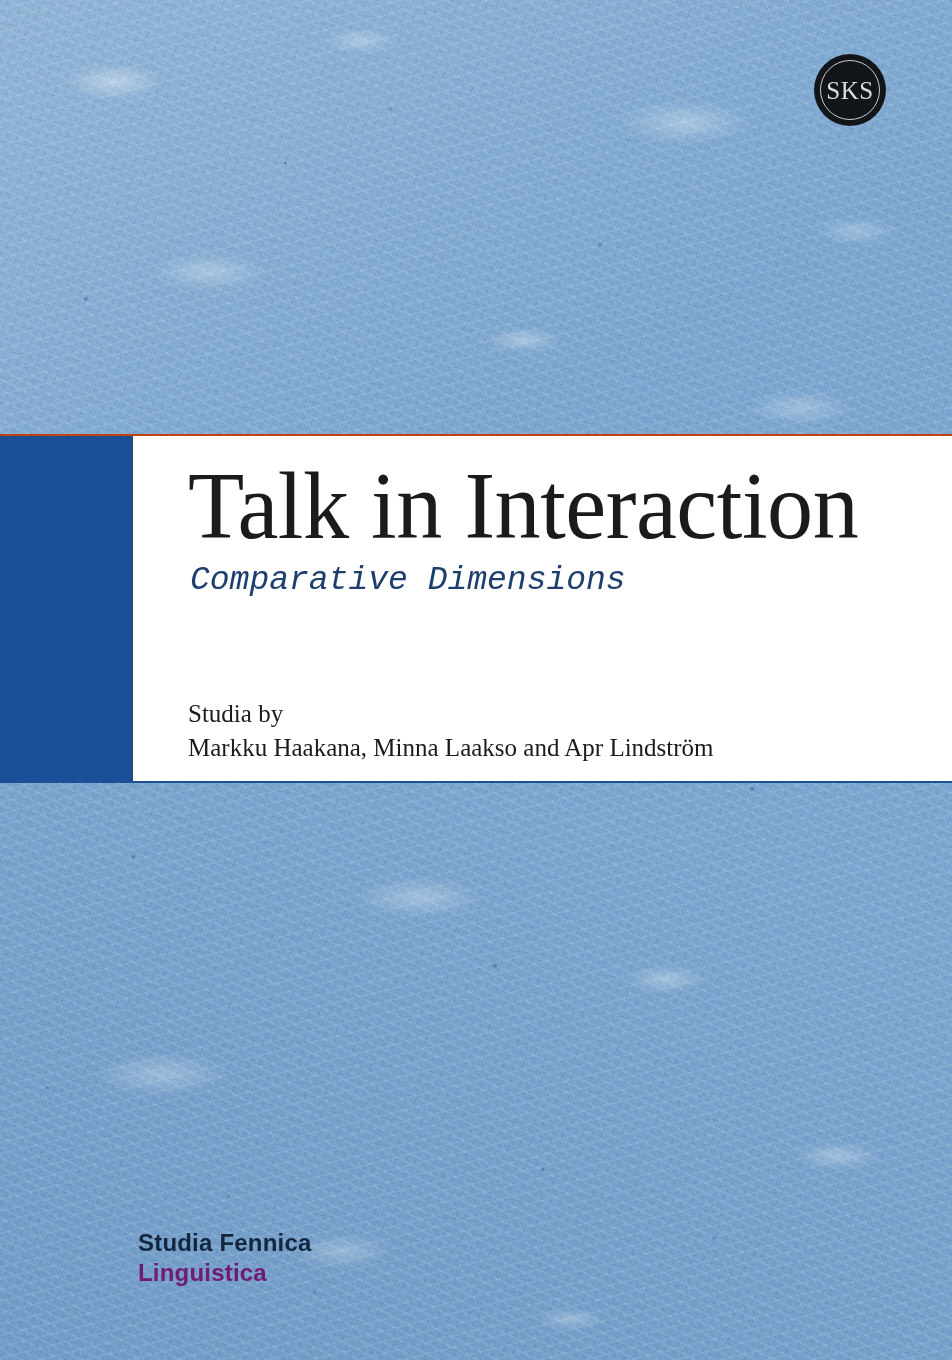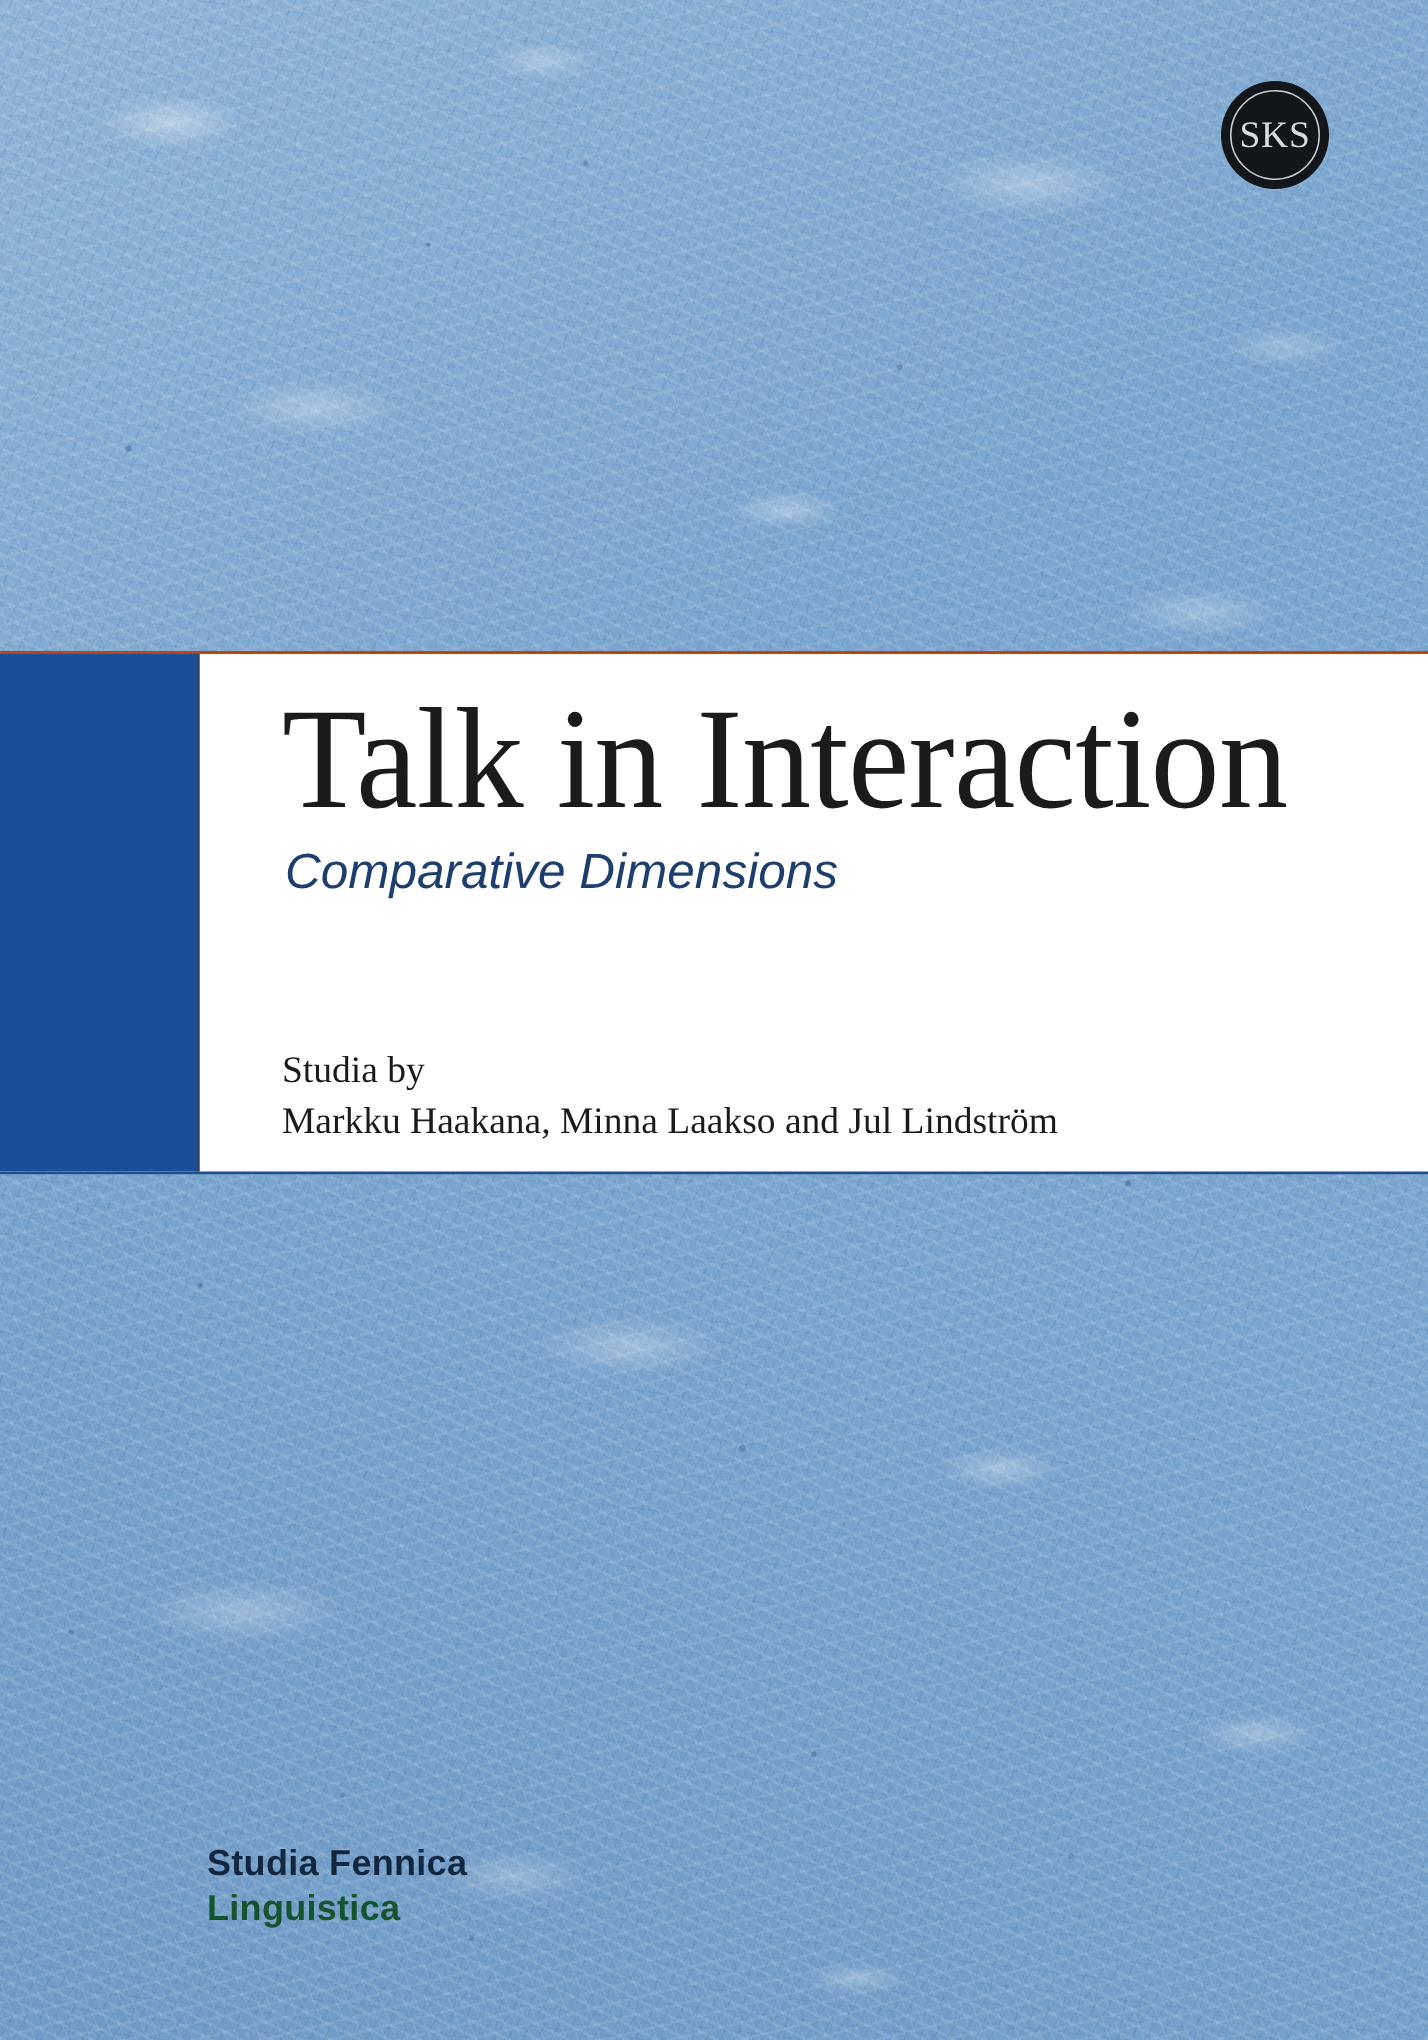--- a/index.html
+++ b/index.html
@@ -147,21 +147,21 @@
     letter-spacing: -0.5px;
     transform: scaleX(0.96);
     transform-origin: left top;
     white-space: nowrap;
   }
   .subtitle {
     position: absolute;
     top: 128px;
     left: 2px;
     margin: 0;
-    font-family: Liberation Sans, sans-serif;
+    font-family: Liberation Mono, monospace;
     font-style: italic;
     font-size: 33px;
     line-height: 1;
     color: #1e3f6e;
     white-space: nowrap;
   }
   .edited-label {
     position: absolute;
     top: 265px;
     left: 0;
@@ -194,21 +194,21 @@
   .series-sub {
     margin: 0;
     font-family: "Liberation Sans", sans-serif;
     font-weight: bold;
     font-size: 24px;
     line-height: 30px;
     letter-spacing: 0.2px;
     white-space: nowrap;
   }
   .series-name { color: #12263f; }
-  .series-sub  { color: #14532d; }
+  .series-sub  { color: #701a75; }
 </style>
 </head>
 <body>
 
 <div class="cover">
 
   <div class="texture">
     <div class="texture-speckle"></div>
   </div>
 
@@ -216,21 +216,21 @@
     <span class="ring"></span>
     <span class="mark">SKS</span>
   </div>
 
   <div class="band">
     <div class="band-accent"></div>
     <div class="band-content">
       <h1 class="title">Talk in Interaction</h1>
       <p class="subtitle">Comparative Dimensions</p>
       <p class="edited-label">Studia by</p>
-      <p class="editors">Markku Haakana, Minna Laakso and Jul Lindström</p>
+      <p class="editors">Markku Haakana, Minna Laakso and Apr Lindström</p>
     </div>
   </div>
 
   <div class="series">
     <p class="series-name">Studia Fennica</p>
     <p class="series-sub">Linguistica</p>
   </div>
 
 </div>
 

